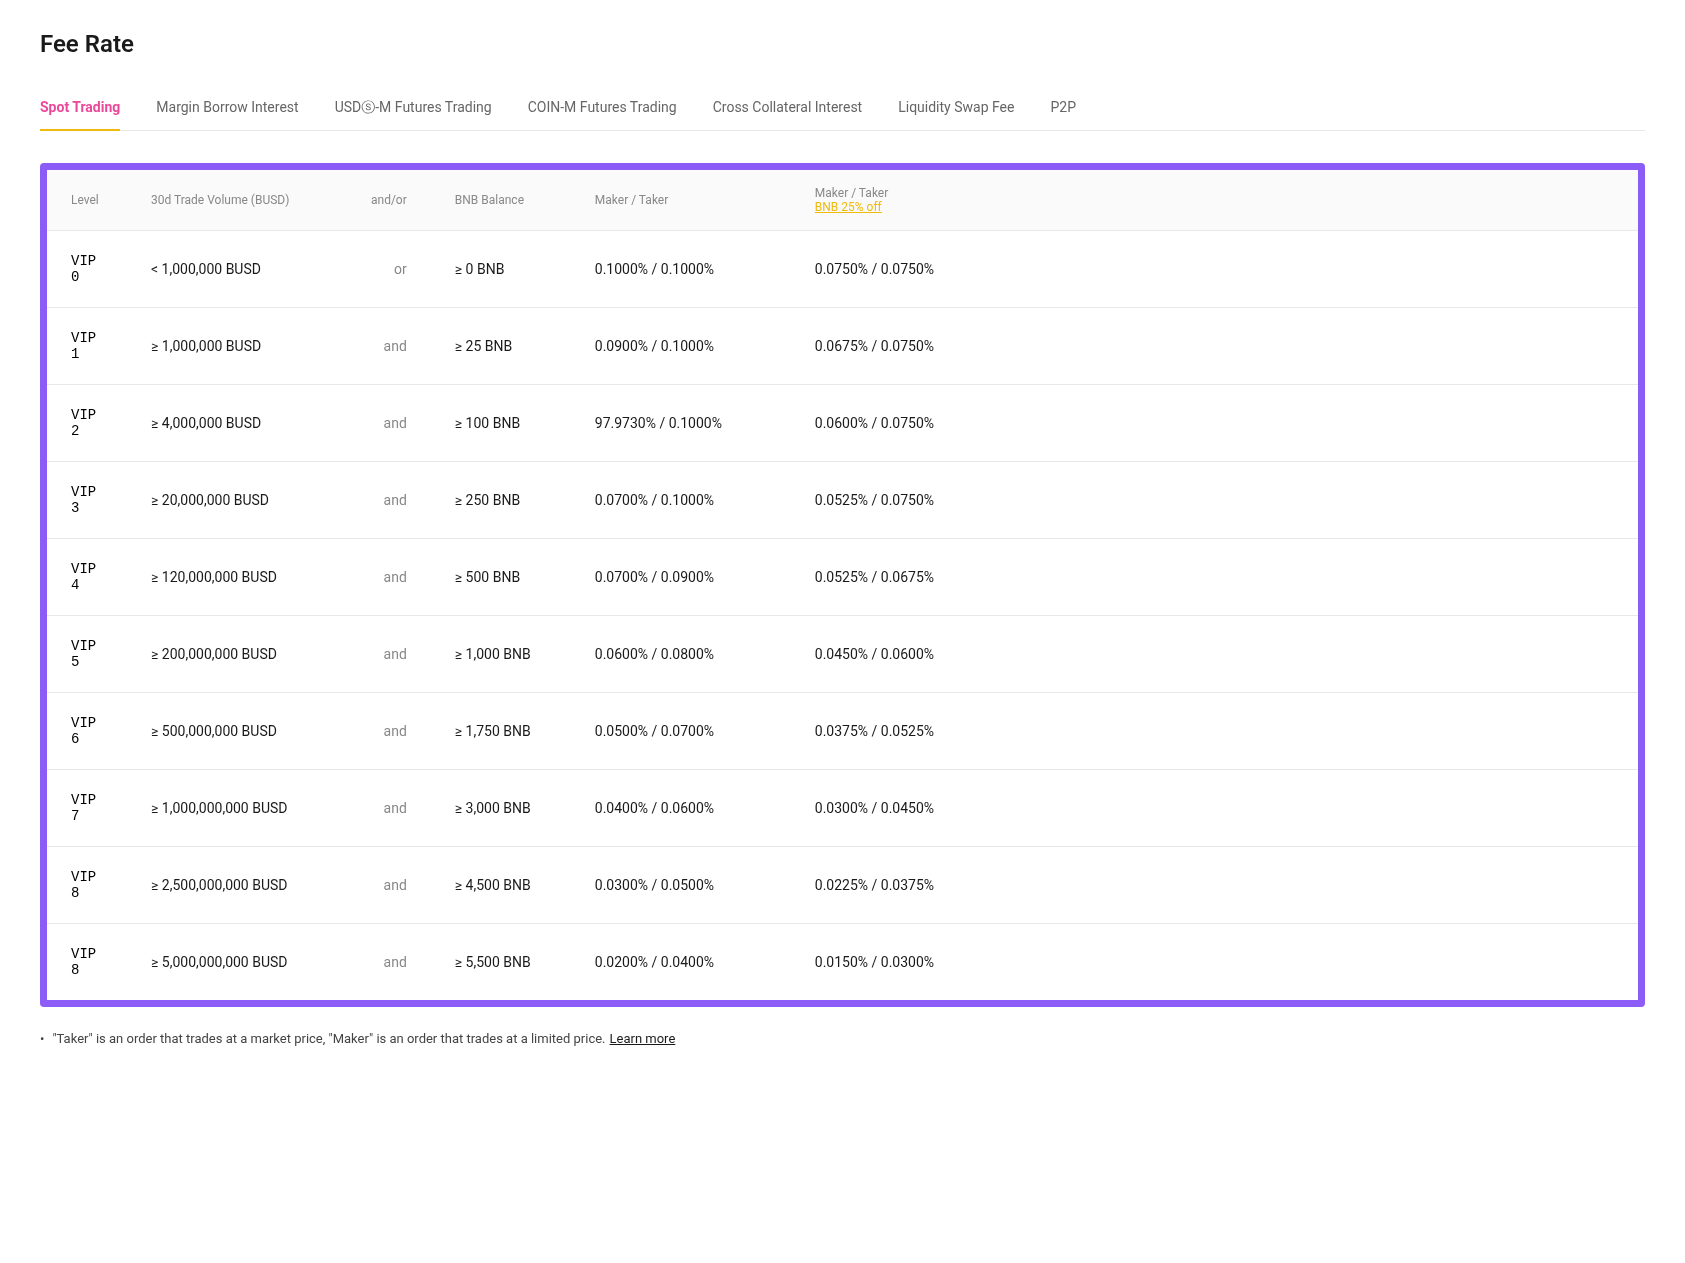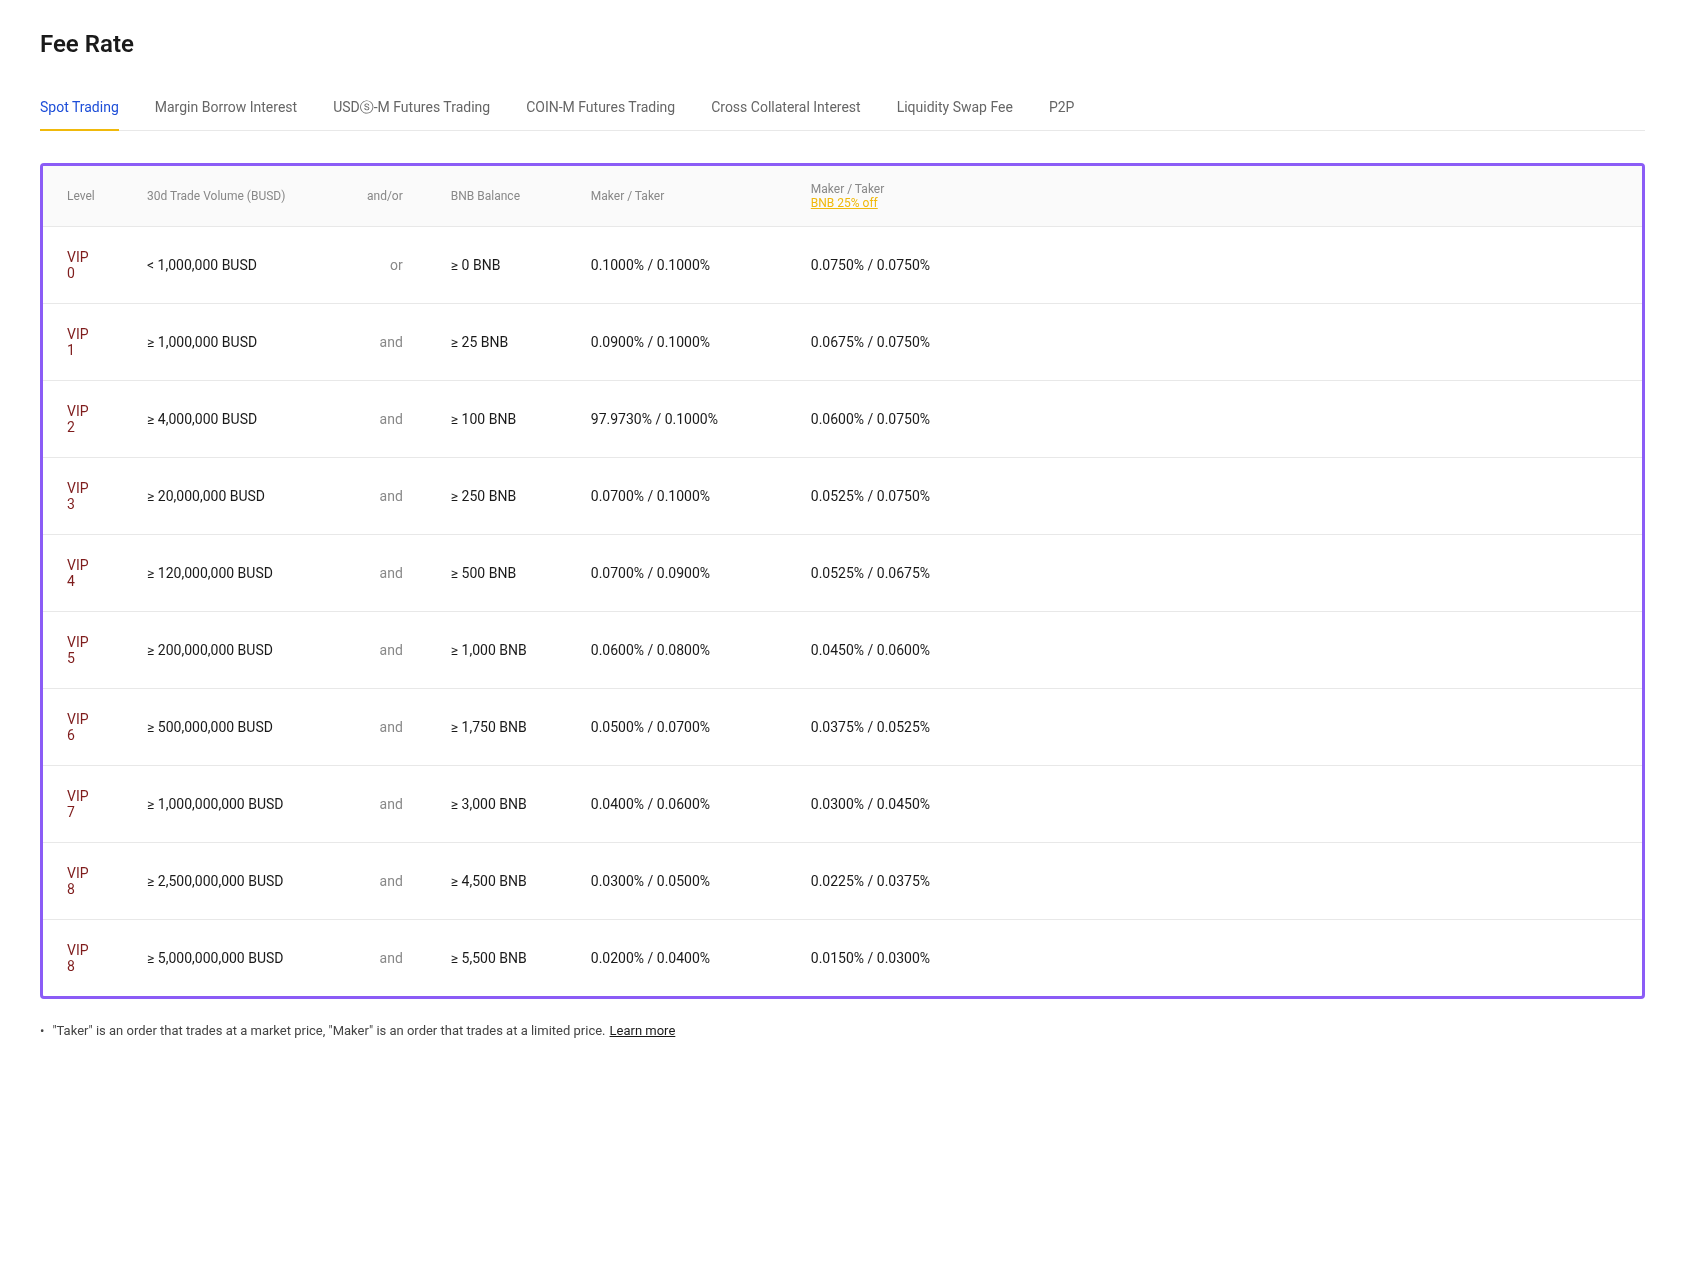--- a/index.html
+++ b/index.html
@@ -28,27 +28,27 @@
       cursor: pointer;
       font-size: 14px;
       color: #666;
       white-space: nowrap;
       border-bottom: 2px solid transparent;
       position: relative;
       top: 1px;
       transition: color 0.2s;
     }
     .tab.active {
-      color: #1d4ed8;
-      font-weight: 400;
+      color: #ec4899;
+      font-weight: 700;
       border-bottom: 2px solid #f0b90b;
     }
     .table-container {
       width: 100%;
-      border: 3px solid #8b5cf6;
+      border: 7px solid #8b5cf6;
       border-radius: 4px;
       overflow: hidden;
     }
     table {
       width: 100%;
       border-collapse: collapse;
     }
     thead tr {
       background: #fafafa;
     }
@@ -71,23 +71,24 @@
     }
     tbody tr:last-child {
       border-bottom: none;
     }
     tbody td {
       padding: 22px 24px;
       font-size: 14px;
       color: #1a1a1a;
     }
     td.level-col {
-      color: #7f1d1d;
+      color: #000000;
       font-weight: 400;
       width: 80px;
+      font-family: Liberation Mono, monospace;
     }
     td.volume-col {
       width: 220px;
       color: #1a1a1a;
     }
     td.andor-col {
       width: 80px;
       color: #888;
       text-align: right;
     }

